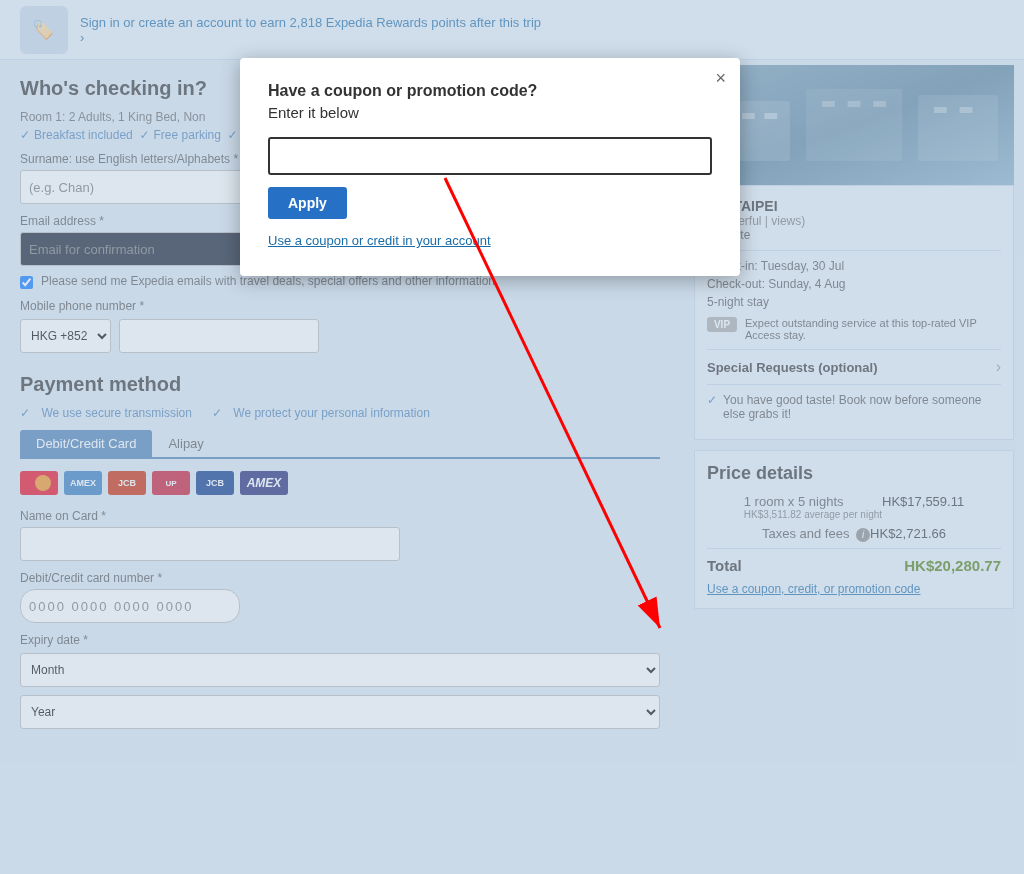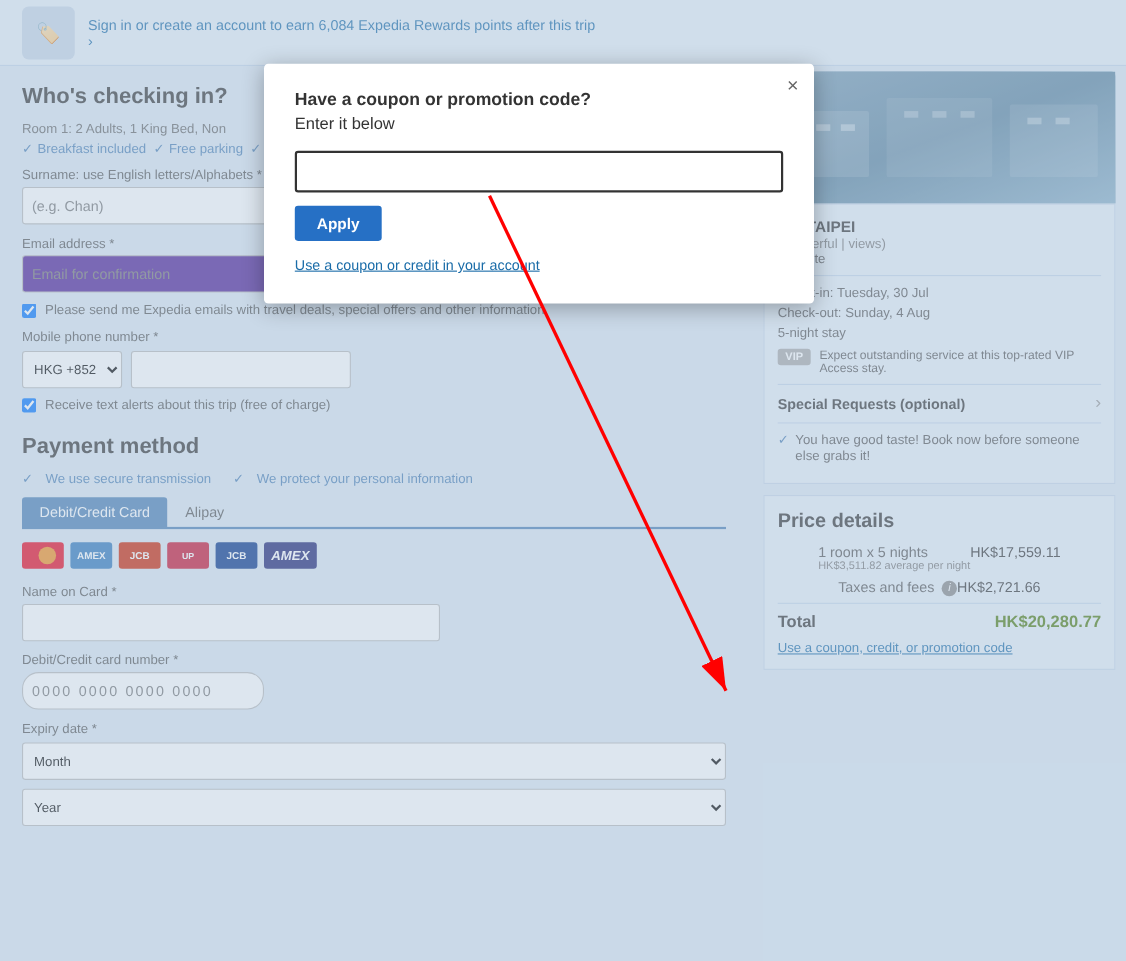--- a/index.html
+++ b/index.html
@@ -103,21 +103,21 @@
       background: #fff;
     }
 
     .email-input {
       width: 380px;
       height: 34px;
       border: 1px solid #bbb;
       border-radius: 3px;
       padding: 0 8px;
       font-size: 13px;
-      background: #4c1d95;
+      background: #0f172a;
       color: #999;
     }
 
     .checkbox-row {
       display: flex;
       align-items: flex-start;
       gap: 8px;
       margin-top: 8px;
       font-size: 12px;
       color: #555;
@@ -446,21 +446,21 @@
     }
   </style>
 </head>
 <body>
 
 <div class="page-bg"></div>
 
 <div class="top-banner">
   <div class="top-banner-icon">🏷️</div>
   <span class="top-banner-text">
-    <span>Sign in or create an account to earn 6,084 Expedia Rewards points after this trip</span>
+    <span>Sign in or create an account to earn 2,818 Expedia Rewards points after this trip</span>
     <br><span style="color:#1a6ca8;">›</span>
   </span>
 </div>
 
 <div class="left-col">
   
   <div class="section-title">Who's checking in?</div>
   <div class="room-info">Room 1:  2 Adults, 1 King Bed, Non</div>
   <div class="room-amenities">
     <span class="checkmark">✓</span>Breakfast included &nbsp;<span class="checkmark">✓</span>Free parking &nbsp;<span class="checkmark">✓</span>
@@ -484,24 +484,20 @@
   <div class="field-label">
     <span>Mobile phone number *</span>
   </div>
   <div class="phone-row">
     <select class="phone-select">
       <option>HKG +852</option>
     </select>
     <input class="phone-input" type="tel" style="">
   </div>
 
-  <div class="text-alerts-row">
-    <input type="checkbox" checked="" style="">
-    <span>Receive text alerts about this trip (free of charge)</span>
-  </div>
 
   
   <div class="payment-section">
     <div class="section-title">Payment method</div>
     <div class="secure-row">
       <span>
         <span style="color:#4a7fb5;">✓</span>&nbsp;<span>We use secure transmission</span>
       </span>
       <span>
         <span style="color:#4a7fb5;">✓</span>&nbsp;<span>We protect your personal information</span>

